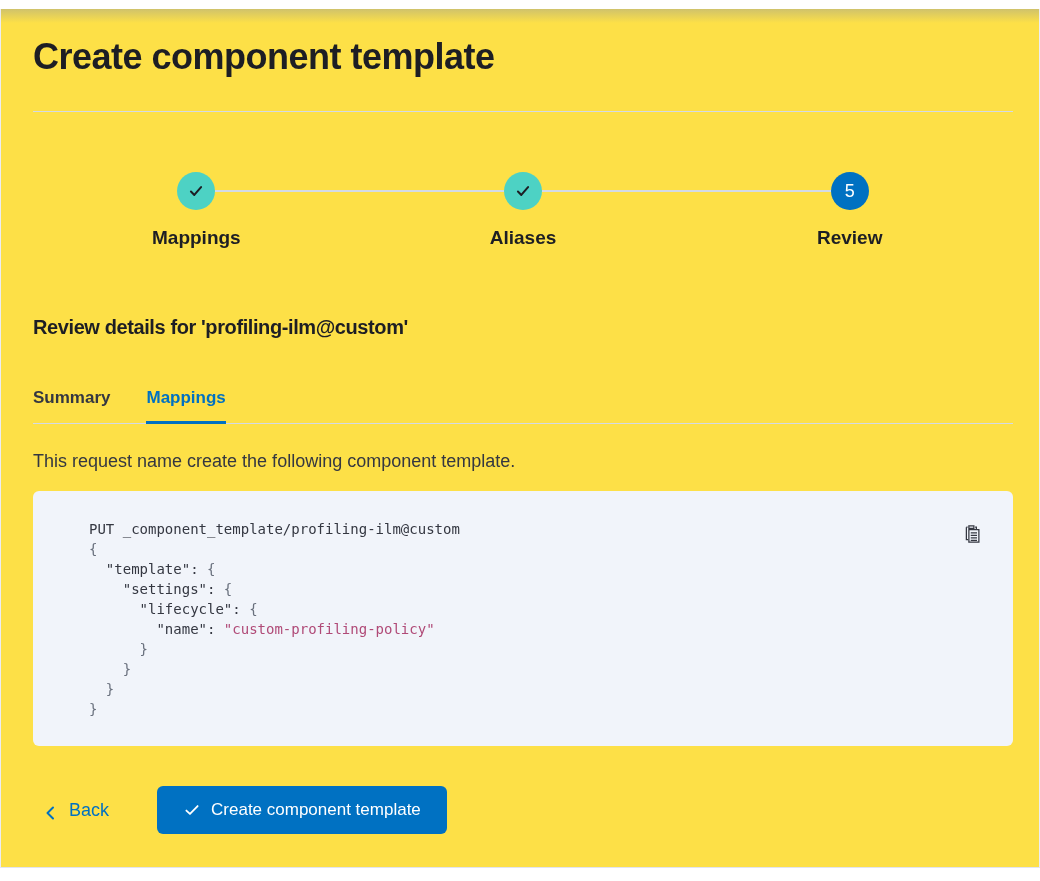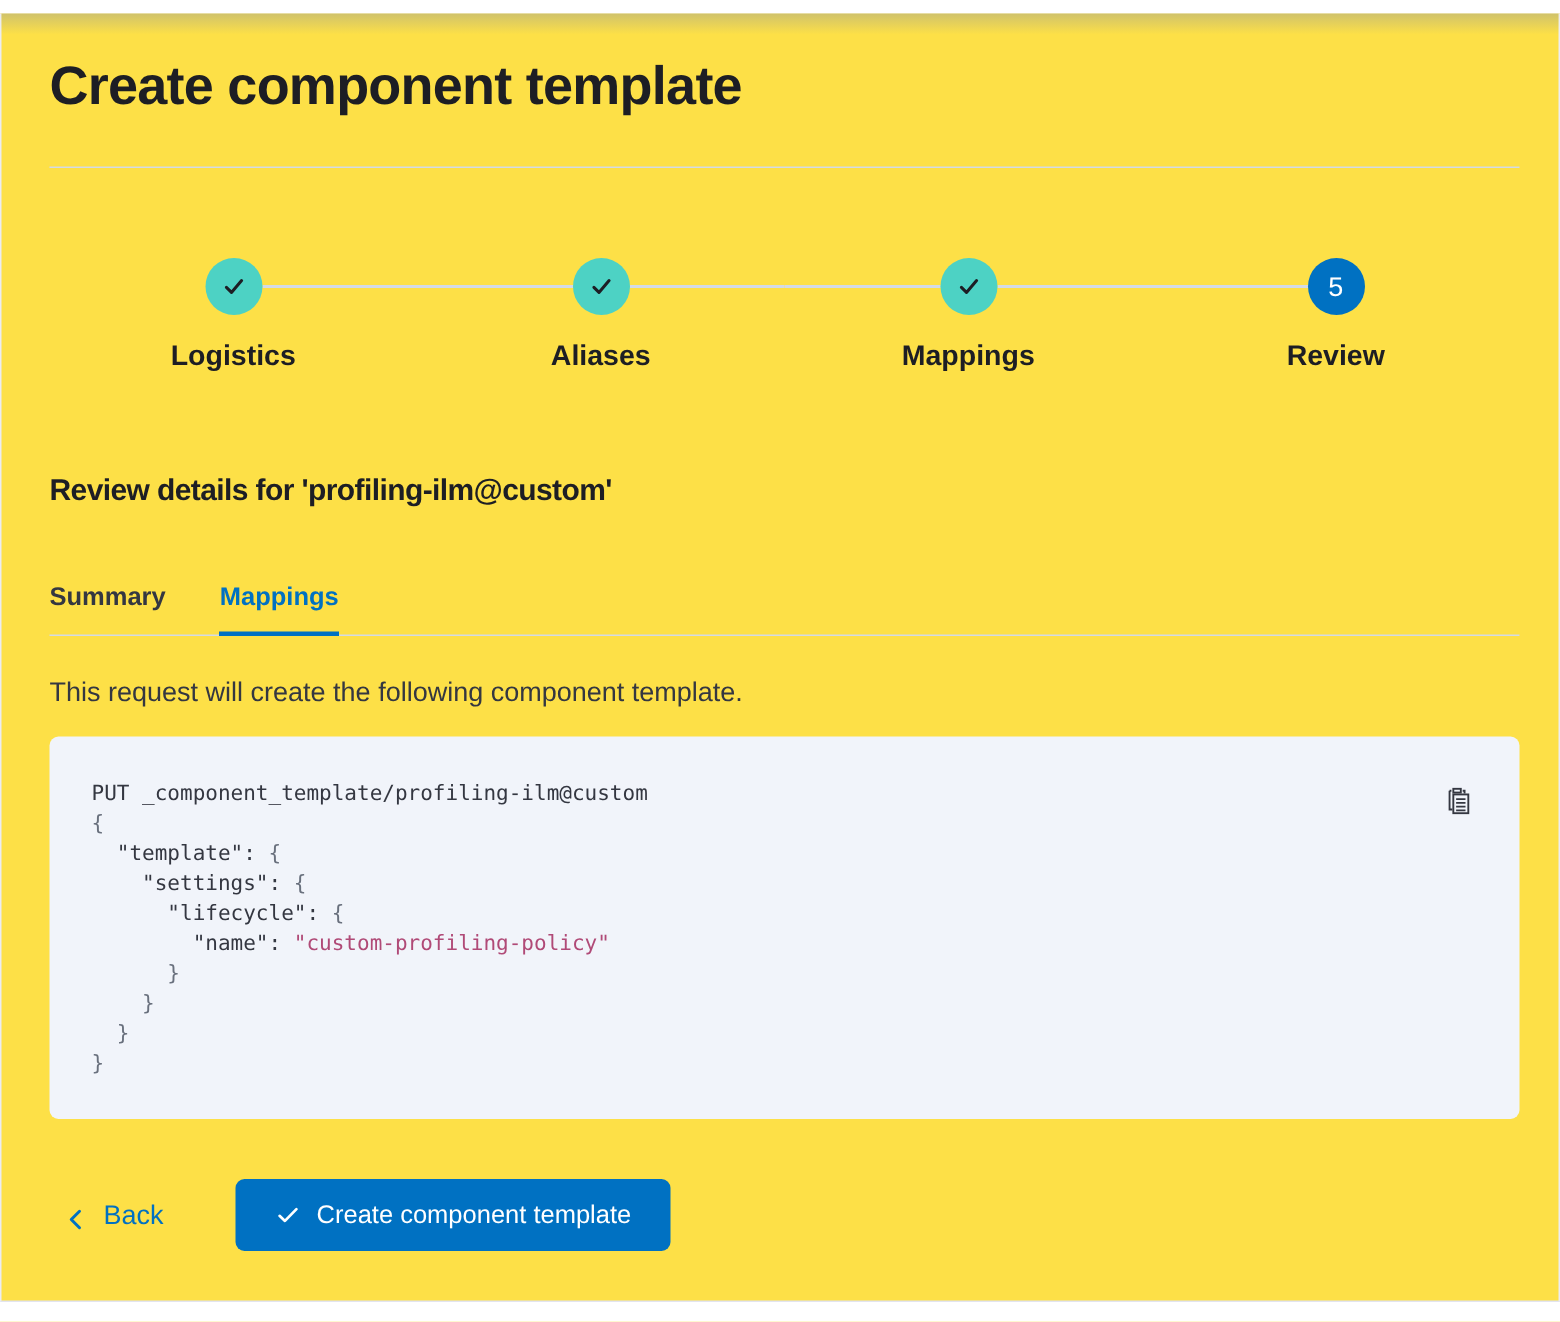--- a/index.html
+++ b/index.html
@@ -47,21 +47,21 @@
 
   .description { margin-top:24px; font-size:18px; line-height:27px; color:#343741; }
 
   
   .code-block {
     margin-top:16px; position:relative; background:#f1f4fa; border-radius:6px;
     padding:28px 28px; height:255px;
     font-family:"DejaVu Sans Mono","Liberation Mono",monospace;
     font-size:14px; line-height:20px; color:#343741;
   }
-  .code-line { white-space:pre; }
+  .code-line { white-space:pre;margin-left:28px; }
   .seg-plain  { color:#343741; }
   .seg-punct  { color:#69707d; }
   .seg-string { color:#b04a77; }
   .copy-btn {
     position:absolute; top:32px; right:30px; width:22px; height:22px;
     background:none; border:none; cursor:pointer; padding:0; display:flex; align-items:center; justify-content:center;
   }
 
   
   .footer { margin-top:40px; display:flex; align-items:center; }
@@ -88,58 +88,48 @@
 
     <div class="stepper">
       <div class="step complete">
         <div class="step-circle">
           <span class="icon">
             <svg width="18" height="18" viewBox="0 0 16 16">
                 <path d="M3.5 8.5 L6.5 11.5 L12.5 4.5" fill="none" stroke="#1d1e24" stroke-width="1.8" stroke-linecap="round" stroke-linejoin="round"></path>
               </svg>
           </span>
         </div>
-        <div class="step-label">Logistics</div>
+        <div class="step-label">Mappings</div>
       </div>
       <div class="step complete">
         <div class="step-circle">
           <span class="icon">
             <svg width="18" height="18" viewBox="0 0 16 16">
                 <path d="M3.5 8.5 L6.5 11.5 L12.5 4.5" fill="none" stroke="#1d1e24" stroke-width="1.8" stroke-linecap="round" stroke-linejoin="round"></path>
               </svg>
           </span>
         </div>
         <div class="step-label">Aliases</div>
-      </div>
-      <div class="step complete">
-        <div class="step-circle">
-          <span class="icon">
-            <svg width="18" height="18" viewBox="0 0 16 16">
-                <path d="M3.5 8.5 L6.5 11.5 L12.5 4.5" fill="none" stroke="#1d1e24" stroke-width="1.8" stroke-linecap="round" stroke-linejoin="round"></path>
-              </svg>
-          </span>
-        </div>
-        <div class="step-label">Mappings</div>
       </div>
       <div class="step current">
         <div class="step-circle">
           <span>5</span>
         </div>
         <div class="step-label">Review</div>
       </div>
     </div>
 
     <h2 class="review-heading">Review details for 'profiling-ilm@custom'</h2>
 
     <div class="tabs">
       <div class="tab">Summary</div>
       <div class="tab active">Mappings</div>
     </div>
 
-    <p class="description">This request will create the following component template.</p>
+    <p class="description">This request name create the following component template.</p>
 
     <div class="code-block">
       <button class="copy-btn" title="">
         <span class="icon">
           <svg width="20" height="20" viewBox="0 0 16 16">
             <path d="M10.5 2.5 H11.5 V4 M3.5 2.5 H4.5 M3.5 2.5 V12.5 H5" fill="none" stroke="#343741" stroke-width="1"></path>
             <rect x="5.5" y="1.5" width="4" height="2" fill="#f1f4fa" stroke="#343741" stroke-width="1"></rect>
             <rect x="5.5" y="4.5" width="8" height="10" fill="#f1f4fa" stroke="#343741" stroke-width="1"></rect>
             <path d="M7 7 H12 M7 9 H12 M7 11 H12 M7 13 H12" stroke="#343741" stroke-width="1"></path>
           </svg>

